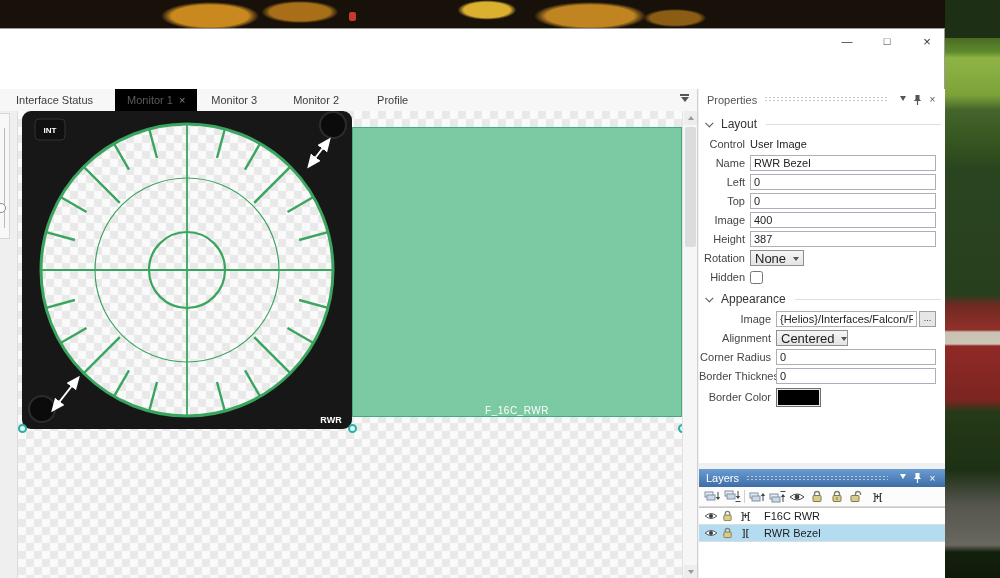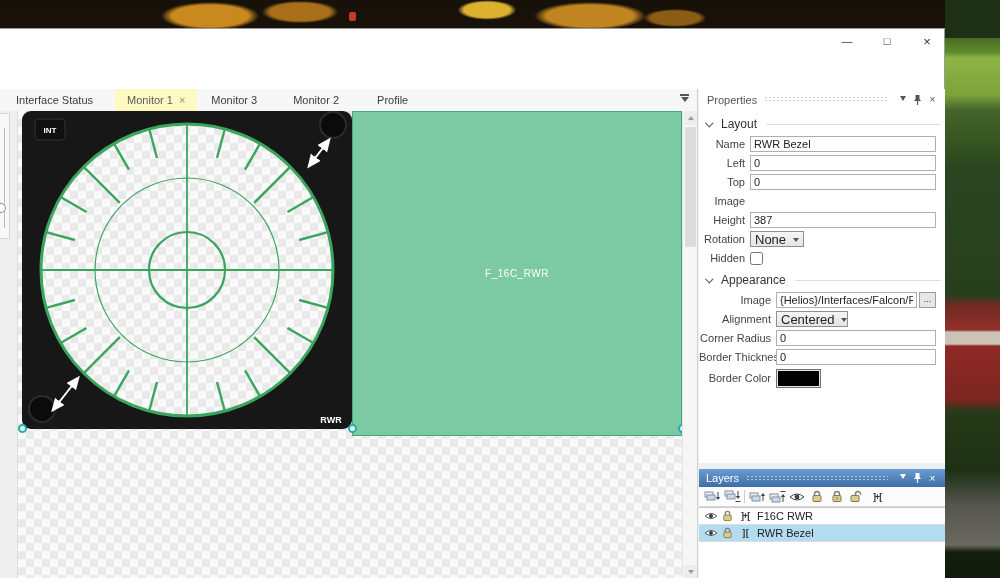--- a/index.html
+++ b/index.html
@@ -34,37 +34,37 @@
 
   
   .appwin{position:absolute;left:0;top:28px;width:945px;height:550px;background:#fff;border-top:1px solid #9b9b9b;border-right:1px solid #9b9b9b}
   .cap{position:absolute;top:2px;width:30px;height:20px;display:flex;align-items:center;justify-content:center;color:#333;font-size:11px;cursor:default}
   .cap.min{left:832px}.cap.max{left:872px}.cap.cls{left:912px;font-size:13px}
 
   
   .tabs{position:absolute;left:0;top:60px;width:697px;height:22px;display:flex;align-items:stretch;background:#f7f7f7;font-size:11px;color:#3c3c3c}
   .tab{display:flex;align-items:center;padding:0 12px;white-space:nowrap}
   .tab.first{padding-left:16px}
-  .tab.active{background:#fef9c3;color:#5a5a5a;margin-left:10px}
+  .tab.active{background:#000000;color:#5a5a5a;margin-left:10px}
   .tab .tclose{margin-left:6px;color:#8a8a8a;font-size:11px;line-height:1}
   .tab.m3{margin-left:2px}.tab.m2{margin-left:12px}.tab.prof{margin-left:14px}
   .tabmenu{margin-left:auto;margin-right:8px;align-self:center;display:flex;flex-direction:column;align-items:center;gap:1px}
   .tabmenu .bar{width:9px;height:1.5px;background:#555}
   .tabmenu .tri{width:0;height:0;border:4px solid transparent;border-top:5px solid #555}
 
   
   .lstrip{position:absolute;left:0;top:82px;width:18px;height:468px;background:#efefef;border-right:1px solid #dcdcdc}
   .lpanel{position:absolute;left:0;top:2px;width:10px;height:126px;background:#f8f8f8;border:1px solid #d6d6d6;border-left:none}
   .ltrack{position:absolute;left:4px;top:14px;width:1px;height:100px;background:#bbb}
   .lthumb{position:absolute;left:-4px;top:92px;width:10px;height:10px;border-radius:50%;background:#fdfdfd;border:1px solid #8a8a8a}
 
   
   .canvas{position:absolute;left:18px;top:82px;width:664px;height:468px;overflow:hidden;
     background:repeating-conic-gradient(#e9e9e9 0% 25%,#fafafa 0% 50%) 0 0/16px 16px}
-  .selregion{position:absolute;left:334px;top:0;width:330px;height:325px;background:#7ccaa4;border:1px solid #46a87d;display:flex;align-items:center;justify-content:center}
+  .selregion{position:absolute;left:334px;top:16px;width:330px;height:290px;background:#7ccaa4;border:1px solid #46a87d;display:flex;align-items:flex-end;justify-content:center}
   .sellabel{color:#fff;font-size:10px;letter-spacing:.5px}
   .bezel{position:absolute;left:4px;top:0;width:330px;height:318px}
   .handle{position:absolute;width:9px;height:9px;border-radius:50%;background:#d9fef8;border:2px solid #2aada4}
   .h1{left:0px;top:313px}.h2{left:330px;top:313px}.h3{left:660px;top:313px}
 
   
   .vscroll{position:absolute;left:682px;top:82px;width:15px;height:468px;background:#f6f6f6;border-left:1px solid #e3e3e3}
   .varr{position:absolute;left:1px;width:13px;height:14px;background:#ededed;display:flex;align-items:center;justify-content:center}
   .varr.up{top:0}.varr.dn{bottom:0}
   .varr .t{width:0;height:0;border:3.5px solid transparent}
@@ -108,21 +108,21 @@
   .ltb{display:flex;align-items:center;height:20px;padding:2px 3px;background:#fcfcfc;border-bottom:1px solid #d8d8d8}
   .tbi{width:20px;height:15px;display:flex;align-items:center;justify-content:center}
   .tbi svg{display:block}
   .tsep{width:1px;height:13px;background:#d0d0d0;margin:0 2px}
   .tbr{font-size:9px;font-weight:bold;color:#333;letter-spacing:-1px}
   .lrows{border-top:1px solid #c9c9c9}
   .lrow{display:flex;align-items:center;height:17px;border-bottom:1px solid #dedede;font-size:11px;color:#1d1d1d;padding-left:3px;background:#fff}
   .lrow.sel{background:#b4dcf0}
   .ric{width:17px;display:flex;align-items:center;justify-content:center}
   .rbr{width:18px;font-size:9px;font-weight:bold;color:#333;letter-spacing:-1px;text-align:center}
-  .rname{margin-left:3px}
+  .rname{margin-left:10px}
 </style>
 </head>
 <body>
 
 <div class="screen">
 
   <div class="backdrop">
     <div class="bd-red"></div>
   </div>
   <div class="bd-right"></div>
@@ -254,33 +254,38 @@
           <span class="hic">×</span>
         </div>
 
         <div class="sec-lay">
           <div class="sech">
             <span class="chev"></span>
             <span>Layout</span>
             <span class="rule"></span>
           </div>
           <div class="prow">
+            <span class="lbl">Control</span>
+            <span class="val">User Image</span>
+          </div>
+          <div class="prow">
             <span class="lbl">Name</span>
             <input class="tb" value="RWR Bezel" style="">
           </div>
           <div class="prow">
             <span class="lbl">Left</span>
             <input class="tb" value="0" style="">
           </div>
           <div class="prow">
             <span class="lbl">Top</span>
             <input class="tb" value="0" style="">
           </div>
           <div class="prow">
             <span class="lbl">Image</span>
+            <input class="tb" value="400" style="">
           </div>
           <div class="prow">
             <span class="lbl">Height</span>
             <input class="tb" value="387" style="">
           </div>
           <div class="prow">
             <span class="lbl">Rotation</span>
             <div class="combo rot">
               <span>None</span>
               <span class="dda"></span>

